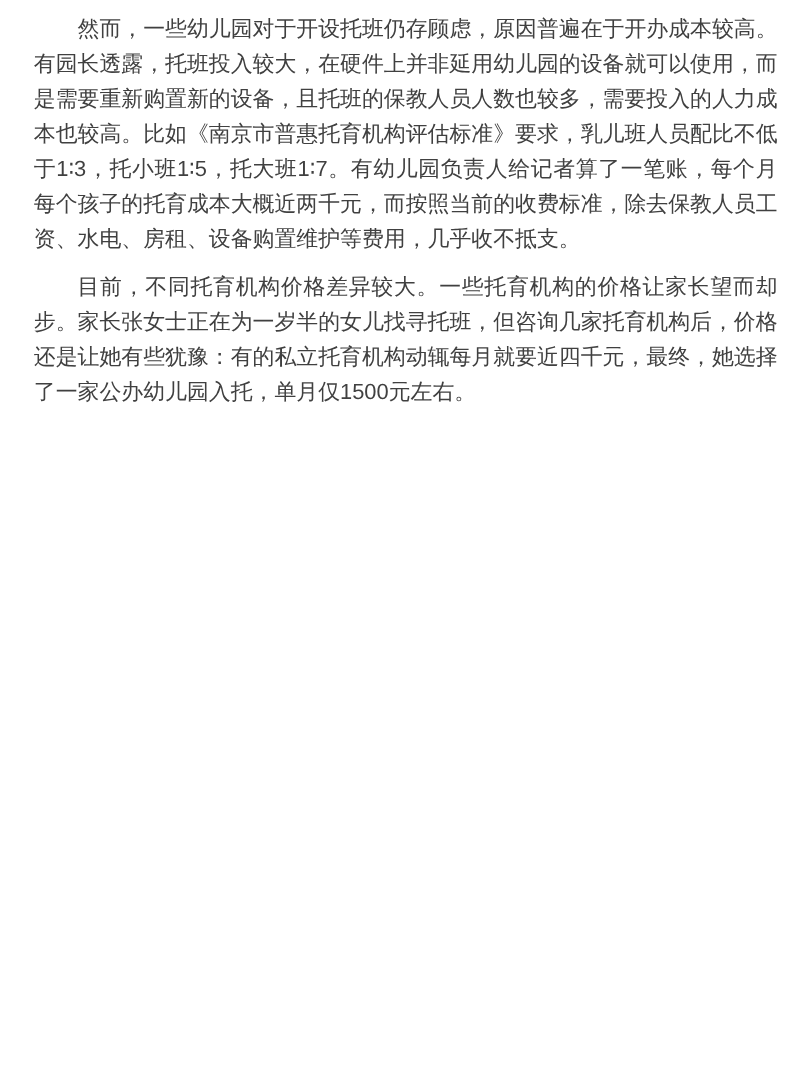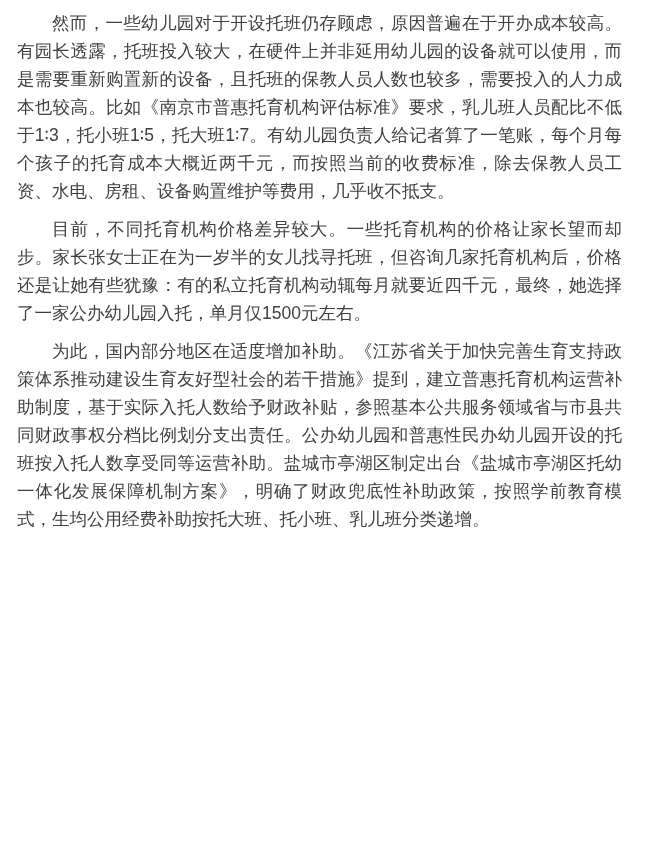--- a/index.html
+++ b/index.html
@@ -8,34 +8,33 @@
     background: #ffffff;
   }
   body {
     width: 649px;
     height: 865px;
     overflow: hidden;
   }
   .article {
     box-sizing: border-box;
     width: 649px;
-    padding: 9px 27px 0 17px;
+    padding: 9px 27px 0 27px;
     font-family: "Liberation Sans", "DejaVu Sans", sans-serif;
     font-size: 17.5px;
     line-height: 28px;
     color: #404040;
     text-align: justify;
     text-justify: inter-ideograph;
   }
   .article p {
     margin: 0 0 10px 0;
     text-indent: 2em;
     word-break: break-all;
   }
 </style>
 </head>
 <body>
 
 <div class="article">
   <p>然而，一些幼儿园对于开设托班仍存顾虑，原因普遍在于开办成本较高。有园长透露，托班投入较大，在硬件上并非延用幼儿园的设备就可以使用，而是需要重新购置新的设备，且托班的保教人员人数也较多，需要投入的人力成本也较高。比如《南京市普惠托育机构评估标准》要求，乳儿班人员配比不低于1∶3，托小班1∶5，托大班1∶7。有幼儿园负责人给记者算了一笔账，每个月每个孩子的托育成本大概近两千元，而按照当前的收费标准，除去保教人员工资、水电、房租、设备购置维护等费用，几乎收不抵支。</p>
   <p>目前，不同托育机构价格差异较大。一些托育机构的价格让家长望而却步。家长张女士正在为一岁半的女儿找寻托班，但咨询几家托育机构后，价格还是让她有些犹豫：有的私立托育机构动辄每月就要近四千元，最终，她选择了一家公办幼儿园入托，单月仅1500元左右。</p>
-  <p>为此，国内部分地区在适度增加补助。《江苏省关于加快完善生育支持政策体系推动建设生育友好型社会的若干措施》提到，建立普惠托育机构运营补助制度，基于实际入托人数给予财政补贴，参照基本公共服务领域省与市县共同财政事权分档比例划分支出责任。公办幼儿园和普惠性民办幼儿园开设的托班按入托人数享受同等运营补助。盐城市亭湖区制定出台《盐城市亭湖区托幼一体化发展保障机制方案》，明确了财政兜底性补助政策，按照学前教育模式，生均公用经费补助按托大班、托小班、乳儿班分类递增。</p>
 </div>
 
 </body></html>

